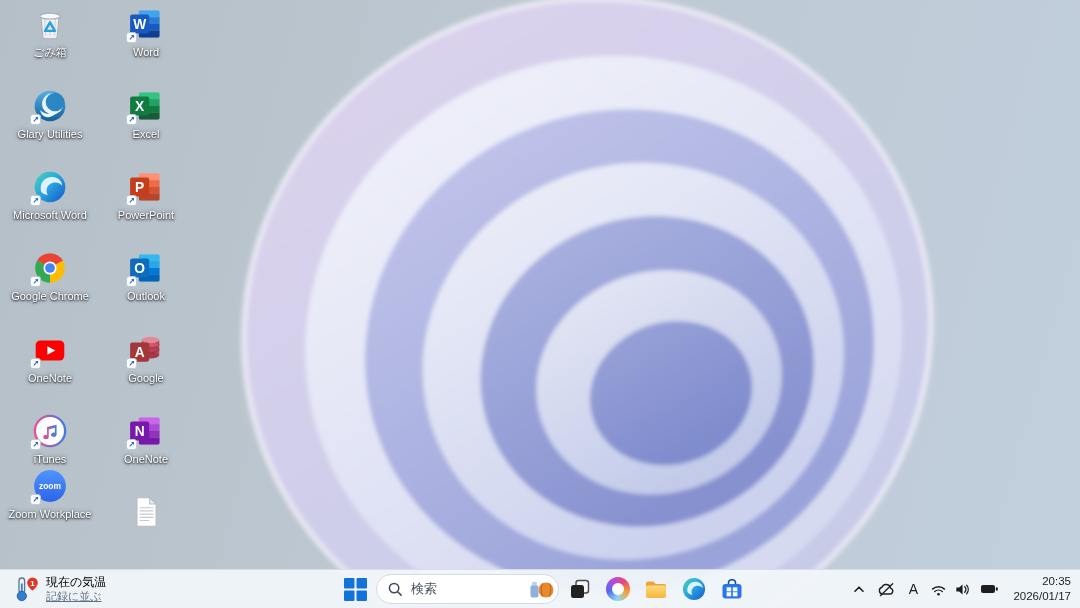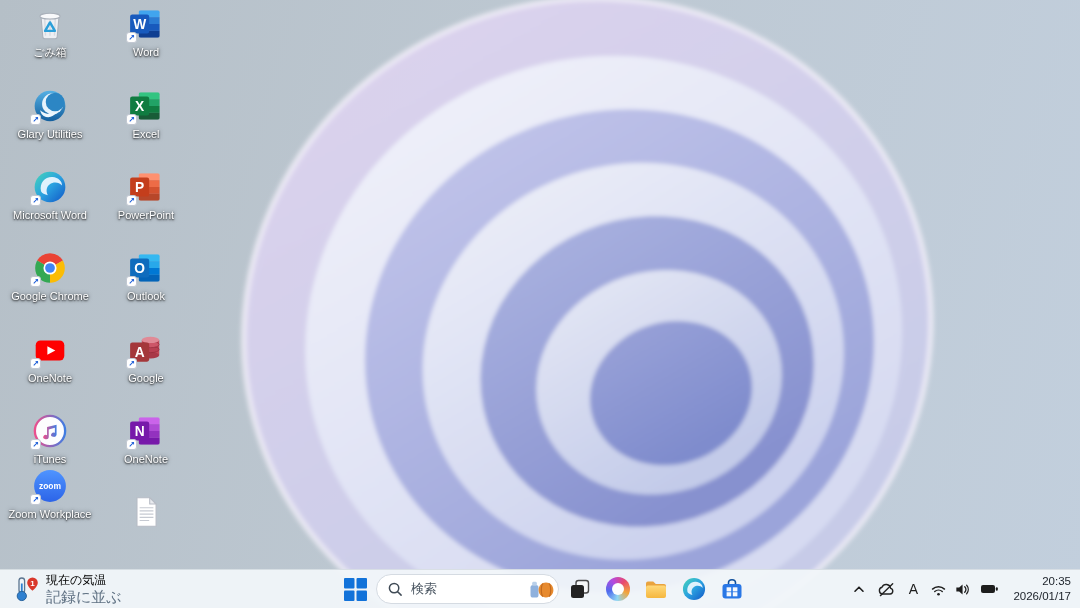--- a/index.html
+++ b/index.html
@@ -20,21 +20,21 @@
   .sc{position:absolute;left:-2px;bottom:-1px;width:11px;height:11px;
       background:#fff;border:1px solid #c2c8d2;border-radius:3px;
       display:flex;align-items:center;justify-content:center;
       font-size:8px;font-weight:bold;color:#1b5cd8;line-height:1;box-sizing:border-box;}
   
   .taskbar{position:absolute;left:0;right:0;bottom:0;height:38px;
     background:rgba(242,246,250,.93);border-top:1px solid rgba(96,110,126,.16);}
   .tb-widget{position:absolute;left:2px;top:0;height:100%;display:flex;
     align-items:center;gap:5px;padding:0 9px;border-radius:6px;}
   .tb-widget .w1{font-size:12px;color:#000000;line-height:1.25;}
-  .tb-widget .w2{font-size:15px;color:#5f7183;line-height:1.2;}
+  .tb-widget .w2{font-size:11px;color:#5f7183;line-height:1.2;text-decoration:underline;}
   .tb-center{position:absolute;left:336px;top:2px;height:34px;display:flex;align-items:center;}
   .tb-btn{width:38px;height:34px;display:flex;align-items:center;justify-content:center;
           border-radius:6px;}
   .search-pill{display:flex;align-items:center;height:30px;width:183px;margin:16px 2px;
     background:rgba(255,255,255,.96);border:1px solid #d5dbe2;border-radius:16px;
     padding:0 3px 0 11px;box-sizing:border-box;}
   .search-pill .ph{font-size:13px;color:#46525e;margin-left:8px;}
   .search-pill .flex{flex:1;}
   .copilot-disc{width:24px;height:24px;border-radius:50%;position:relative;
     background:conic-gradient(from 40deg,#e8486e,#f2a53a,#8fd7f3,#4f6bed,#b44ae0,#e8486e);}

